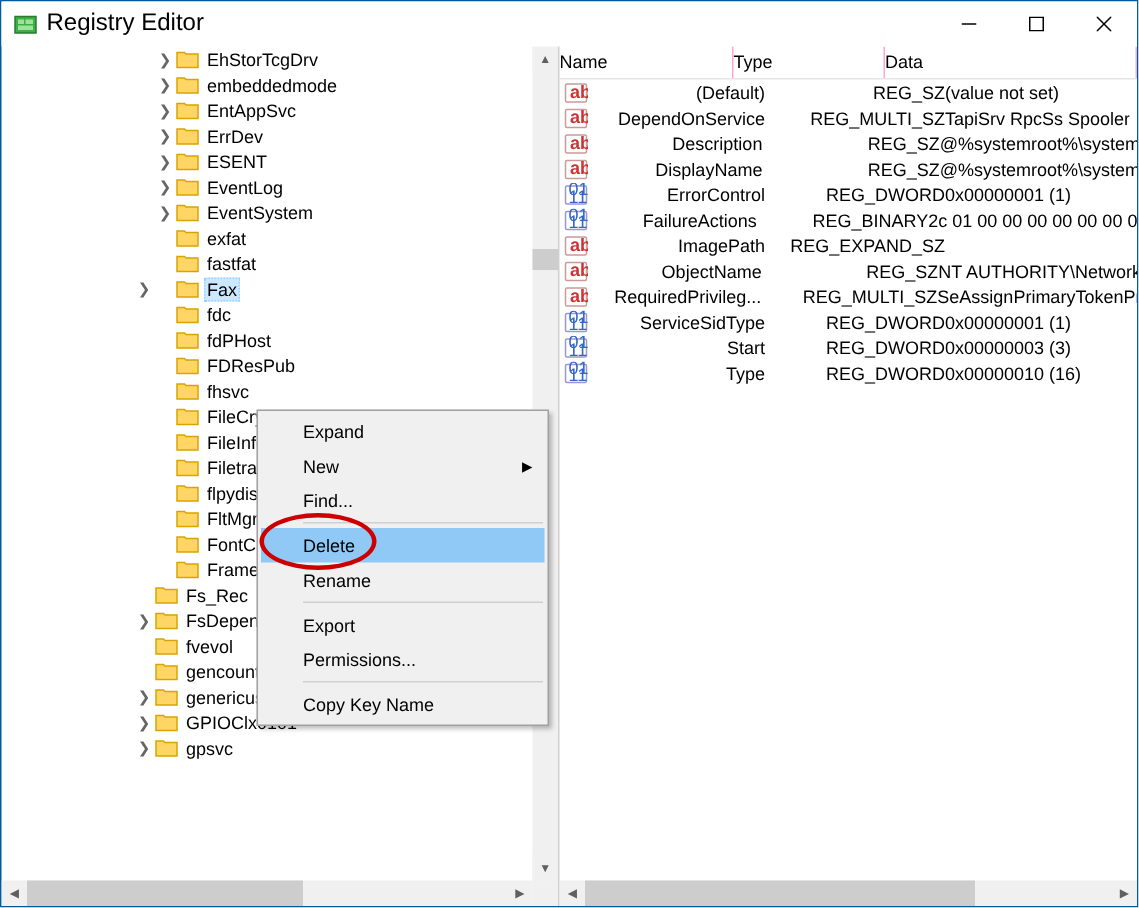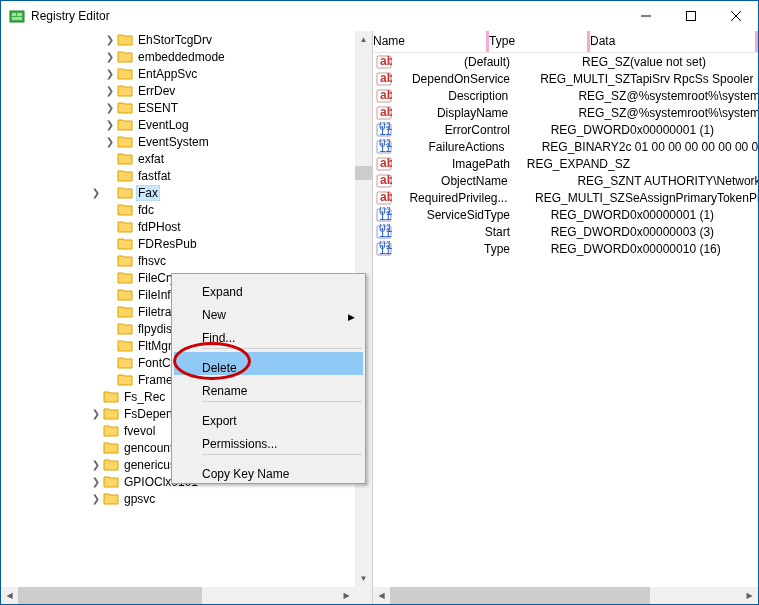--- a/index.html
+++ b/index.html
@@ -1,20 +1,20 @@
 <!DOCTYPE html>
 <html><head>
 <meta charset="utf-8">
 <style>
 * { box-sizing: border-box; margin: 0; padding: 0; font-family: "Segoe UI", Tahoma, sans-serif; font-size: 12px; }
 html, body { width: 759px; height: 605px; overflow: hidden; }
 .window { width: 759px; height: 605px; border: 1px solid #005a9e; background: #fff; display: flex; flex-direction: column; }
 .titlebar { height: 30px; background: #fff; display: flex; align-items: center; padding: 0 0 0 8px; }
 .title-icon { width: 16px; height: 16px; margin-right: 6px; }
-.title-text { flex: 1; font-size: 12px; }
+.title-text { flex: 1; font-size: 16px; }
 .win-btns { display: flex; }
 .win-btn { width: 45px; height: 30px; display: flex; align-items: center; justify-content: center; }
 .menubar { height: 20px; display: flex; gap: 14px; padding: 0 8px; align-items: center; }
 .addrbar { height: 20px; border-top: 1px solid #e5e5e5; border-bottom: 1px solid #e5e5e5; padding: 2px 6px; font-size: 12px; }
 .content { flex: 1; display: flex; position: relative; min-height: 0; }
 .tree-pane { width: 372px; border-right: 1px solid #d0d0d0; overflow: hidden; position: relative; }
 .details-pane { flex: 1; overflow: hidden; position: relative; }
 .tree { position: absolute; top: 0; left: 0; right: 17px; bottom: 17px; overflow: hidden; }
 .tree-item { display: flex; align-items: center; height: 17px; white-space: nowrap; }
 .tree-item .spacer { flex-shrink: 0; }
@@ -25,29 +25,29 @@
 .scroll-v { position: absolute; top: 0; right: 0; bottom: 17px; width: 17px; background: #f0f0f0; display: flex; flex-direction: column; }
 .scroll-v .btn { height: 17px; background: #f0f0f0; display: flex; align-items: center; justify-content: center; color: #606060; font-size: 8px; }
 .scroll-v .track { flex: 1; position: relative; }
 .scroll-v .thumb { position: absolute; left: 0; right: 0; background: #cdcdcd; }
 .scroll-h { position: absolute; left: 0; right: 17px; bottom: 0; height: 17px; background: #f0f0f0; display: flex; }
 .scroll-h .btn { width: 17px; display: flex; align-items: center; justify-content: center; color: #606060; font-size: 8px; }
 .scroll-h .track { flex: 1; position: relative; }
 .scroll-h .thumb { position: absolute; top: 0; bottom: 0; background: #cdcdcd; }
 .scroll-corner { position: absolute; right: 0; bottom: 0; width: 17px; height: 17px; background: #f0f0f0; }
 .dtl-header { display: flex; height: 22px; border-bottom: 1px solid #e5e5e5; }
-.dtl-header .col { padding: 3px 0; border-right: 3px solid #f9a8d4; }
+.dtl-header .col { padding: 3px 0; border-right: 1px solid #f9a8d4; }
 .dtl-body { position: absolute; top: 22px; left: 0; right: 0; bottom: 17px; }
 .dtl-row { display: flex; height: 17px; align-items: center; text-align: right; }
 .dtl-row .icon { width: 16px; height: 16px; margin: 0 3px; flex-shrink: 0; }
 .dtl-row .c-name { width: 115px; overflow: hidden; white-space: nowrap; text-overflow: ellipsis; }
 .dtl-row .c-type { width: 120px; overflow: hidden; white-space: nowrap; }
 .dtl-row .c-data { overflow: hidden; white-space: nowrap; }
 .context-menu { position: absolute; top: 242px; left: 170px; width: 195px; background: #f0f0f0; border: 1px solid #a0a0a0; box-shadow: 2px 2px 3px rgba(0,0,0,0.25); padding: 2px; z-index: 10; }
-.context-menu .item { height: 23px; display: flex; align-items: flex-end; padding-left: 28px; position: relative; }
+.context-menu .item { height: 23px; display: flex; align-items: center; padding-left: 28px; position: relative; }
 .context-menu .item.hover { background: #90c8f6; }
 .context-menu .sep { height: 1px; background: #d0d0d0; margin: 3px 1px 3px 28px; }
 .context-menu .arrow-r { position: absolute; right: 8px; font-size: 9px; }
 .highlight-ellipse { position: absolute; border: 3px solid #cc0000; border-radius: 50%; width: 78px; height: 38px; top: 311px; left: 172px; z-index: 11; pointer-events: none; }
 svg { display: block; }
 </style>
 </head>
 <body>
 
 <div class="window">

